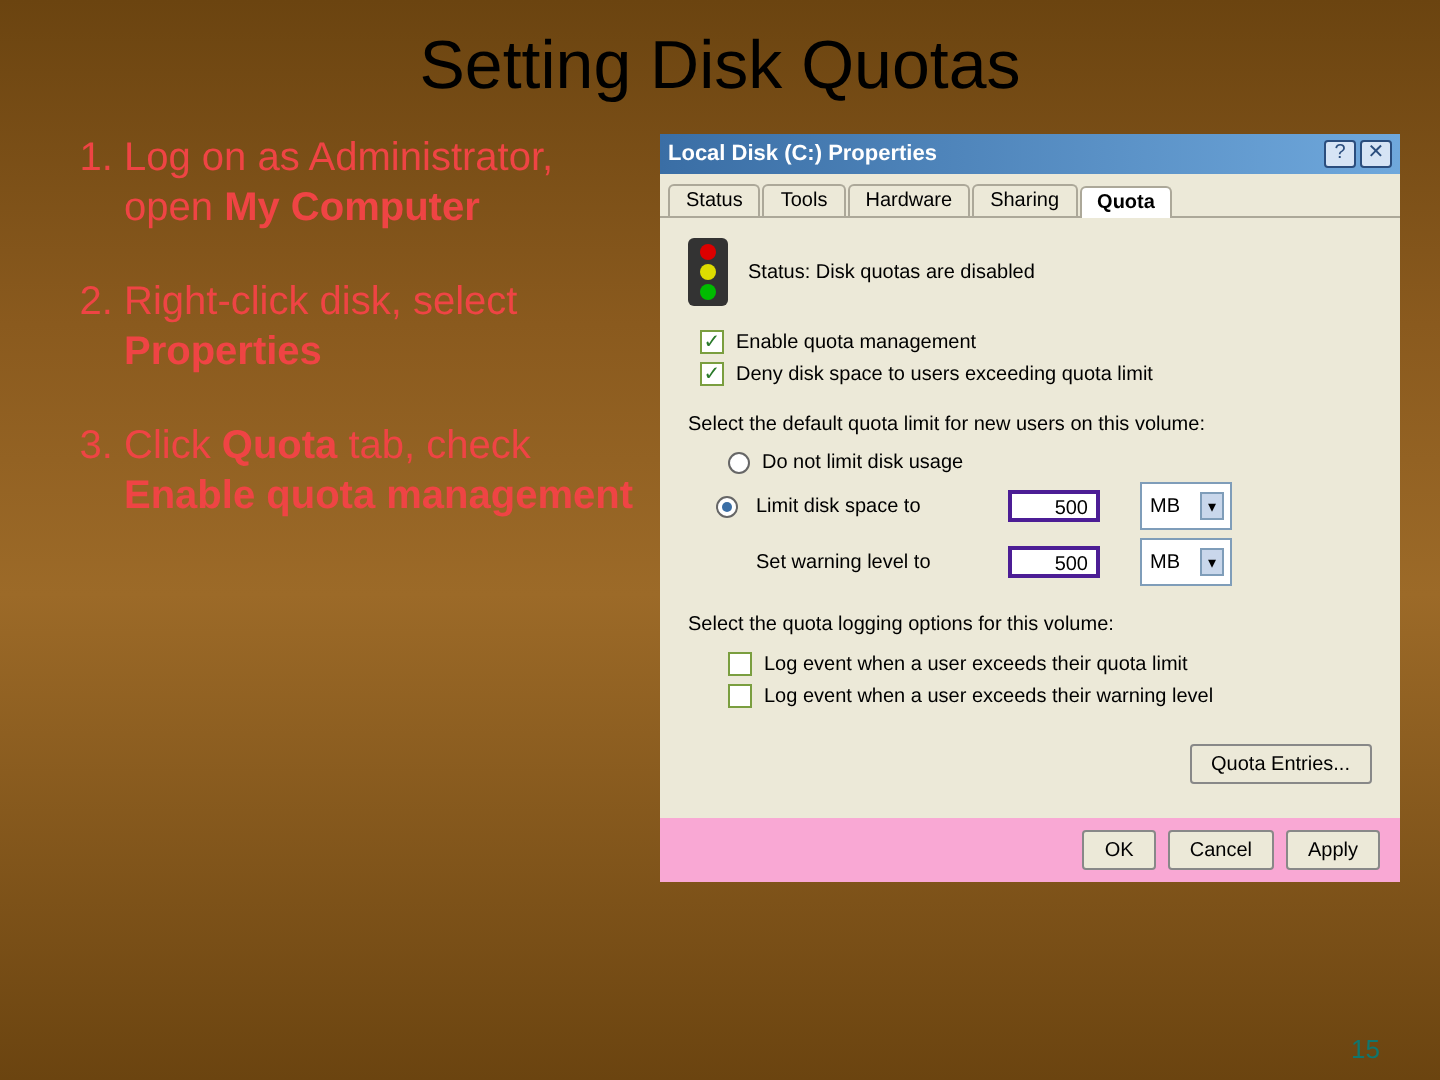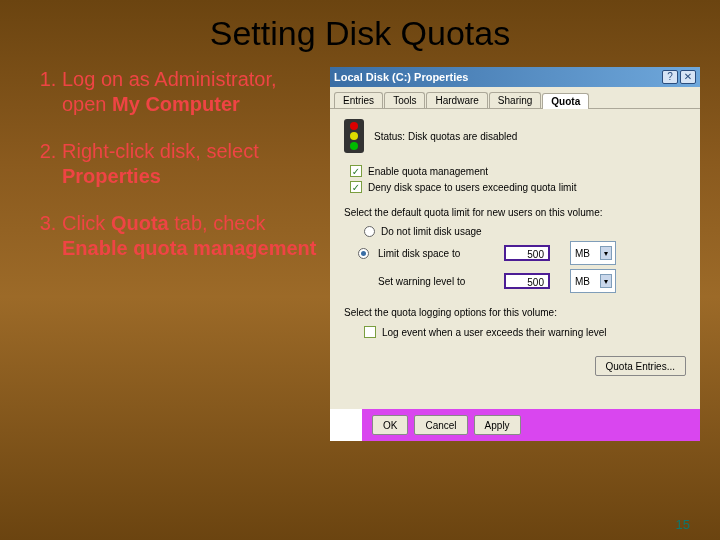--- a/index.html
+++ b/index.html
@@ -120,21 +120,21 @@
   .dropdown-btn { width: 12px; height: 14px; background: #c9d7eb; border: 1px solid #7f9db9; display: flex; align-items: center; justify-content: center; font-size: 8px; }
   .row-grid { display: grid; grid-template-columns: 14px 120px 60px 60px; gap: 6px; align-items: center; margin: 4px 0 4px 14px; }
   .empty-chk {
     width: 12px; height: 12px; border: 1px solid #7a9e3f; background: #fff;
   }
   .btn {
     height: 20px; border: 1px solid #888; background: #ece9d8;
     padding: 0 10px; font-size: 10px; border-radius: 2px;
     display: inline-flex; align-items: center; justify-content: center;
   }
-  .btn-row { display: flex; gap: 6px; padding: 6px 10px; background: #d946ef; margin-left: 32px; }
+  .btn-row { display: flex; gap: 6px; justify-content: flex-end; padding: 6px 10px; background: #f9a8d4; }
   .quota-entries-wrap { display: flex; justify-content: flex-end; margin-top: 18px; }
   .fig-caption {
     display: flex; gap: 18px; padding: 14px 10px 6px 10px; font-size: 13px; color: #333;
     font-family: Arial, sans-serif;
   }
   .fig-caption .fignum { font-weight: bold; }
   .slide-num {
     position: absolute; right: 30px; bottom: 8px; color: #0f766e; font-size: 13px;
   }
 </style>
@@ -161,21 +161,21 @@
   <div class="fig-col">
     <div class="dlg">
       <div class="dlg-titlebar">
         <span class="title-text">Local Disk (C:) Properties</span>
         <span class="tb-btns">
           <span class="tb-btn">?</span>
           <span class="tb-btn">✕</span>
         </span>
       </div>
       <div class="tabrow">
-        <div class="tab">Entries</div>
+        <div class="tab">Status</div>
         <div class="tab">Tools</div>
         <div class="tab">Hardware</div>
         <div class="tab">Sharing</div>
         <div class="tab active">Quota</div>
       </div>
       <div class="dlg-body">
         <div class="status-row">
           <div class="traffic-icon">
             <div class="light red"></div>
               <div class="light yel"></div>
@@ -221,20 +221,24 @@
           <span class="unit-select">
             <span>MB</span>
             <span class="dropdown-btn">▾</span>
           </span>
         </div>
 
         <div class="section-label">Select the quota logging options for this volume:</div>
 
         <div class="chk-row" style="margin-left:20px;">
           <span class="empty-chk"></span>
+          <span>Log event when a user exceeds their quota limit</span>
+        </div>
+        <div class="chk-row" style="margin-left:20px;">
+          <span class="empty-chk"></span>
           <span>Log event when a user exceeds their warning level</span>
         </div>
 
         <div class="quota-entries-wrap">
           <span class="btn">Quota Entries...</span>
         </div>
       </div>
       <div class="btn-row">
         <span class="btn">OK</span>
         <span class="btn">Cancel</span>

